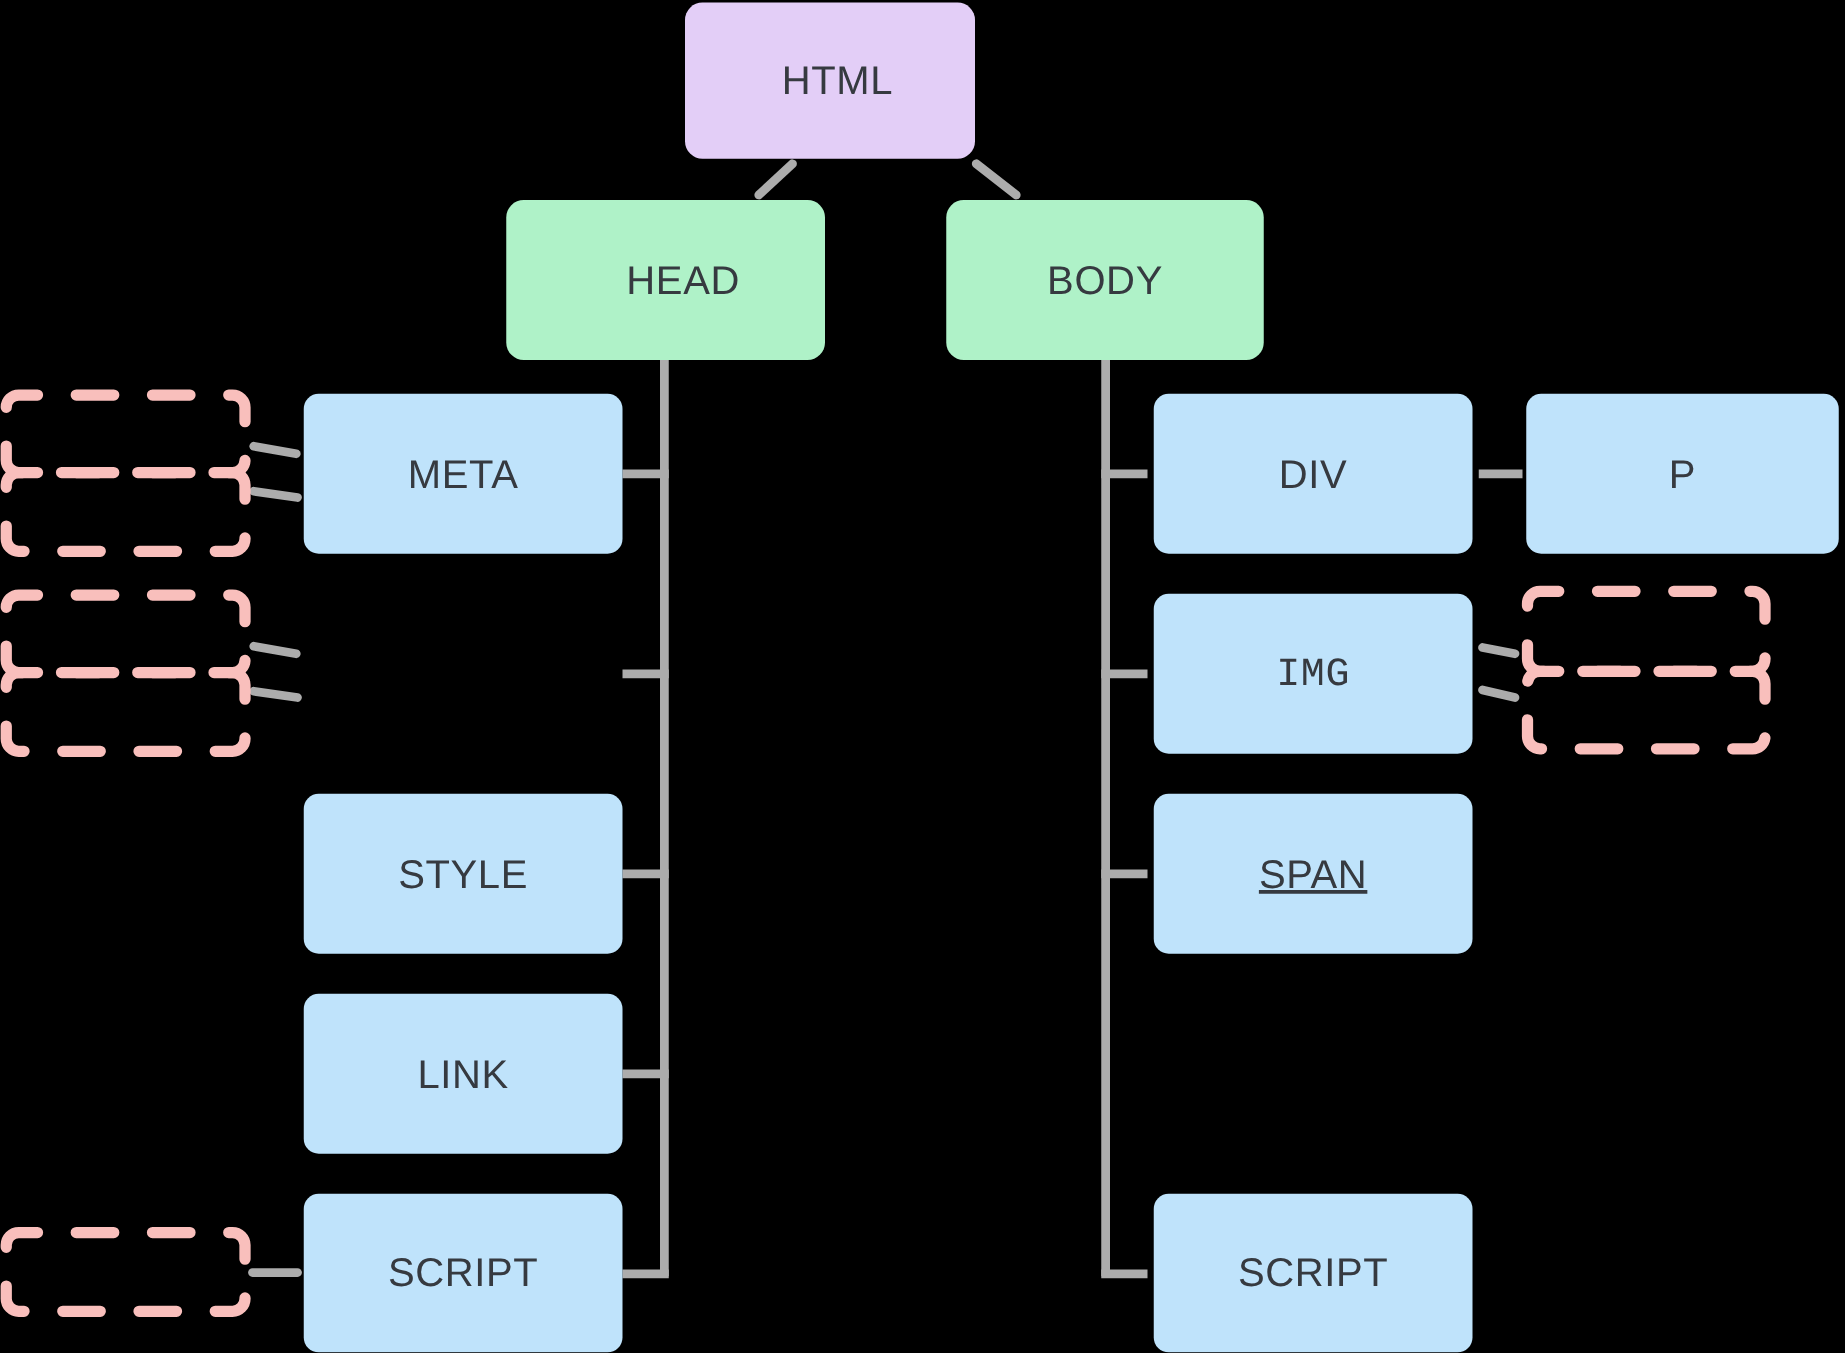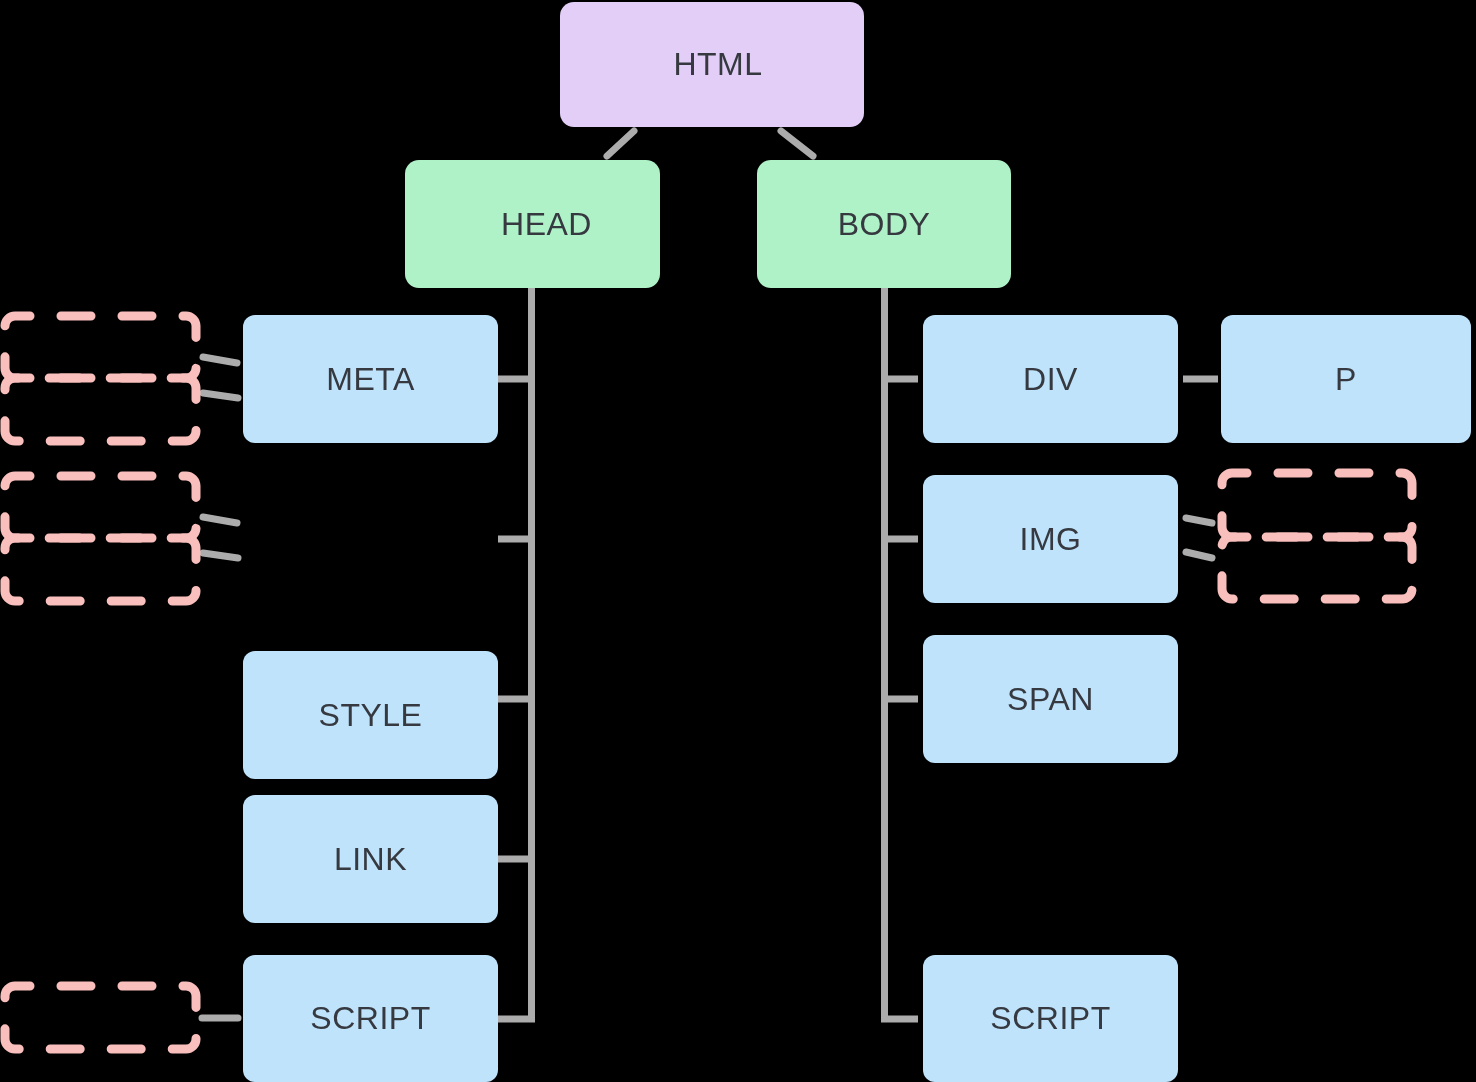--- a/index.html
+++ b/index.html
@@ -91,51 +91,51 @@
 
     <rect class="placeholder" x="5" y="316" width="191" height="62" rx="10"></rect>
     <rect class="placeholder" x="5" y="378" width="191" height="63" rx="10"></rect>
     <rect class="placeholder" x="5" y="476" width="191" height="62" rx="10"></rect>
     <rect class="placeholder" x="5" y="538" width="191" height="63" rx="10"></rect>
     <rect class="placeholder" x="5" y="986" width="191" height="63" rx="10"></rect>
     <rect class="placeholder" x="1222" y="473" width="190" height="64" rx="10"></rect>
     <rect class="placeholder" x="1222" y="537" width="190" height="62" rx="10"></rect>
   </svg>
 
-  <div class="node root" style="left:560px; top:2px; width:304px; height:125px;padding-left:12px;">
+  <div class="node root" style="left:548px; top:2px; width:232px; height:125px;padding-left:12px;">
     <span>HTML</span>
   </div>
 
   <div class="node section" style="left:405px; top:160px; width:255px; height:128px;padding-left:28px;">
     <span>HEAD</span>
   </div>
   <div class="node element" style="left:243px; top:315px; width:255px; height:128px;">
     <span>META</span>
   </div>
 
   <div class="node section" style="left:757px; top:160px; width:254px; height:128px;">
     <span>BODY</span>
   </div>
-  <div class="node element" style="left:243px; top:635px; width:255px; height:128px;margin-top:16px;">
+  <div class="node element" style="left:243px; top:635px; width:255px; height:128px;">
     <span>STYLE</span>
   </div>
   <div class="node element" style="left:243px; top:795px; width:255px; height:128px;">
     <span>LINK</span>
   </div>
   <div class="node element" style="left:243px; top:955px; width:255px; height:127px;">
     <span>SCRIPT</span>
   </div>
 
   <div class="node element" style="left:923px; top:315px; width:255px; height:128px;">
     <span>DIV</span>
   </div>
-  <div class="node element" style="left:923px; top:475px; width:255px; height:128px;">
+  <div class="node element" style="left:923px; top:475px; width:255px; height:128px;font-family:Liberation Mono, monospace;">
     <span>IMG</span>
   </div>
-  <div class="node element" style="left:923px; top:635px; width:255px; height:128px;">
+  <div class="node element" style="left:923px; top:635px; width:255px; height:128px;text-decoration:underline;">
     <span>SPAN</span>
   </div>
   <div class="node element" style="left:923px; top:955px; width:255px; height:127px;">
     <span>SCRIPT</span>
   </div>
 
   <div class="node element" style="left:1221px; top:315px; width:250px; height:128px;">
     <span>P</span>
   </div>
 

